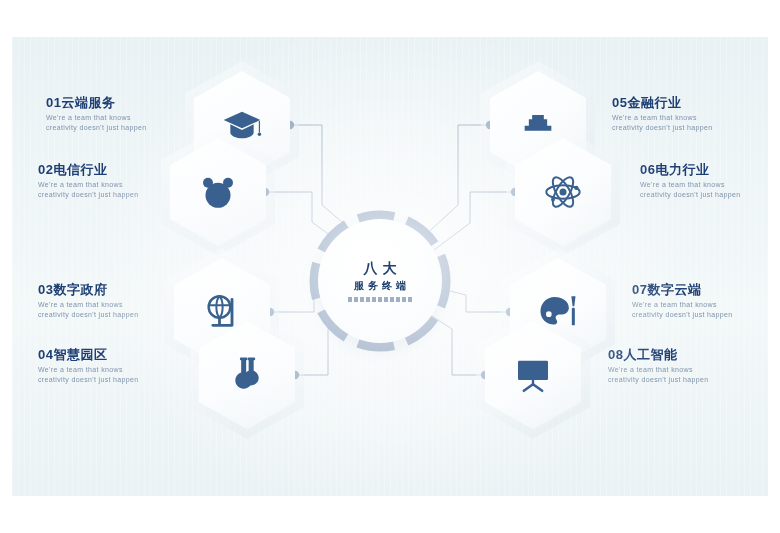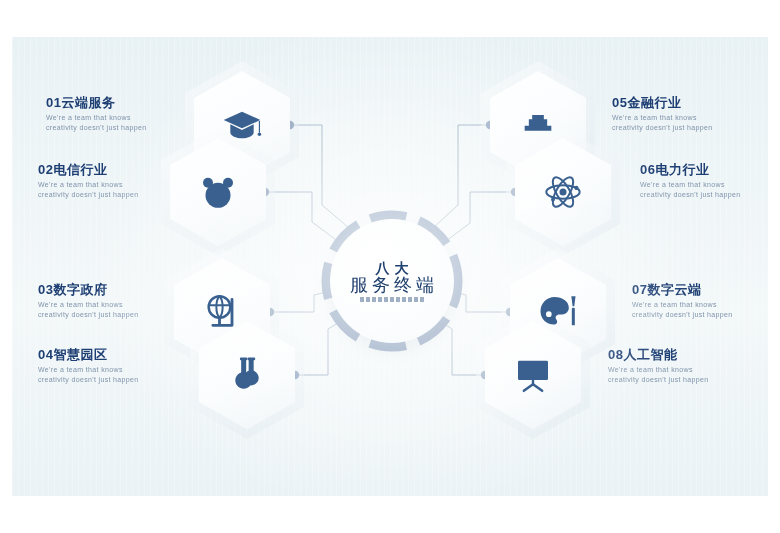--- a/index.html
+++ b/index.html
@@ -62,34 +62,34 @@
   }
   .lbl .s{
     margin-top:3px;font-size:7px;color:#7f93ab;line-height:9.5px;
     letter-spacing:.35px;
   }
   .lbl.right{text-align:left;}
   .lbl.left{text-align:left;}
 
   
   #center{
-    position:absolute;left:318px;top:182px;width:124px;height:124px;
+    position:absolute;left:306px;top:182px;width:124px;height:124px;
   }
   #center .disc{
     position:absolute;inset:0;border-radius:50%;
     background:radial-gradient(circle at 38% 32%,#ffffff 0%,#f6fafc 55%,#e9f1f5 100%);
     box-shadow:0 6px 18px rgba(70,100,135,.20);
   }
   #center svg.dial{position:absolute;left:-9px;top:-9px;width:142px;height:142px;}
   #center .ctext{
     position:absolute;inset:0;display:flex;flex-direction:column;
     align-items:center;justify-content:center;z-index:4;
   }
   #center .c1{font-size:14px;font-weight:bold;color:#20406f;letter-spacing:5px;text-indent:5px;line-height:16px;}
-  #center .c2{font-size:18px;font-weight:normal;color:#20406f;letter-spacing:4px;text-indent:4px;line-height:17px;margin-top:1px;}
+  #center .c2{font-size:10px;font-weight:bold;color:#20406f;letter-spacing:4px;text-indent:4px;line-height:17px;margin-top:1px;}
   #center .dashbar{display:flex;gap:2px;margin-top:3px;}
   #center .dashbar i{display:block;width:4px;height:5px;background:#9fb0c4;}
 </style>
 </head>
 <body>
 
 <div id="stage">
   <div id="slide">
 
     <svg class="lines" viewBox="0 0 756 459">

